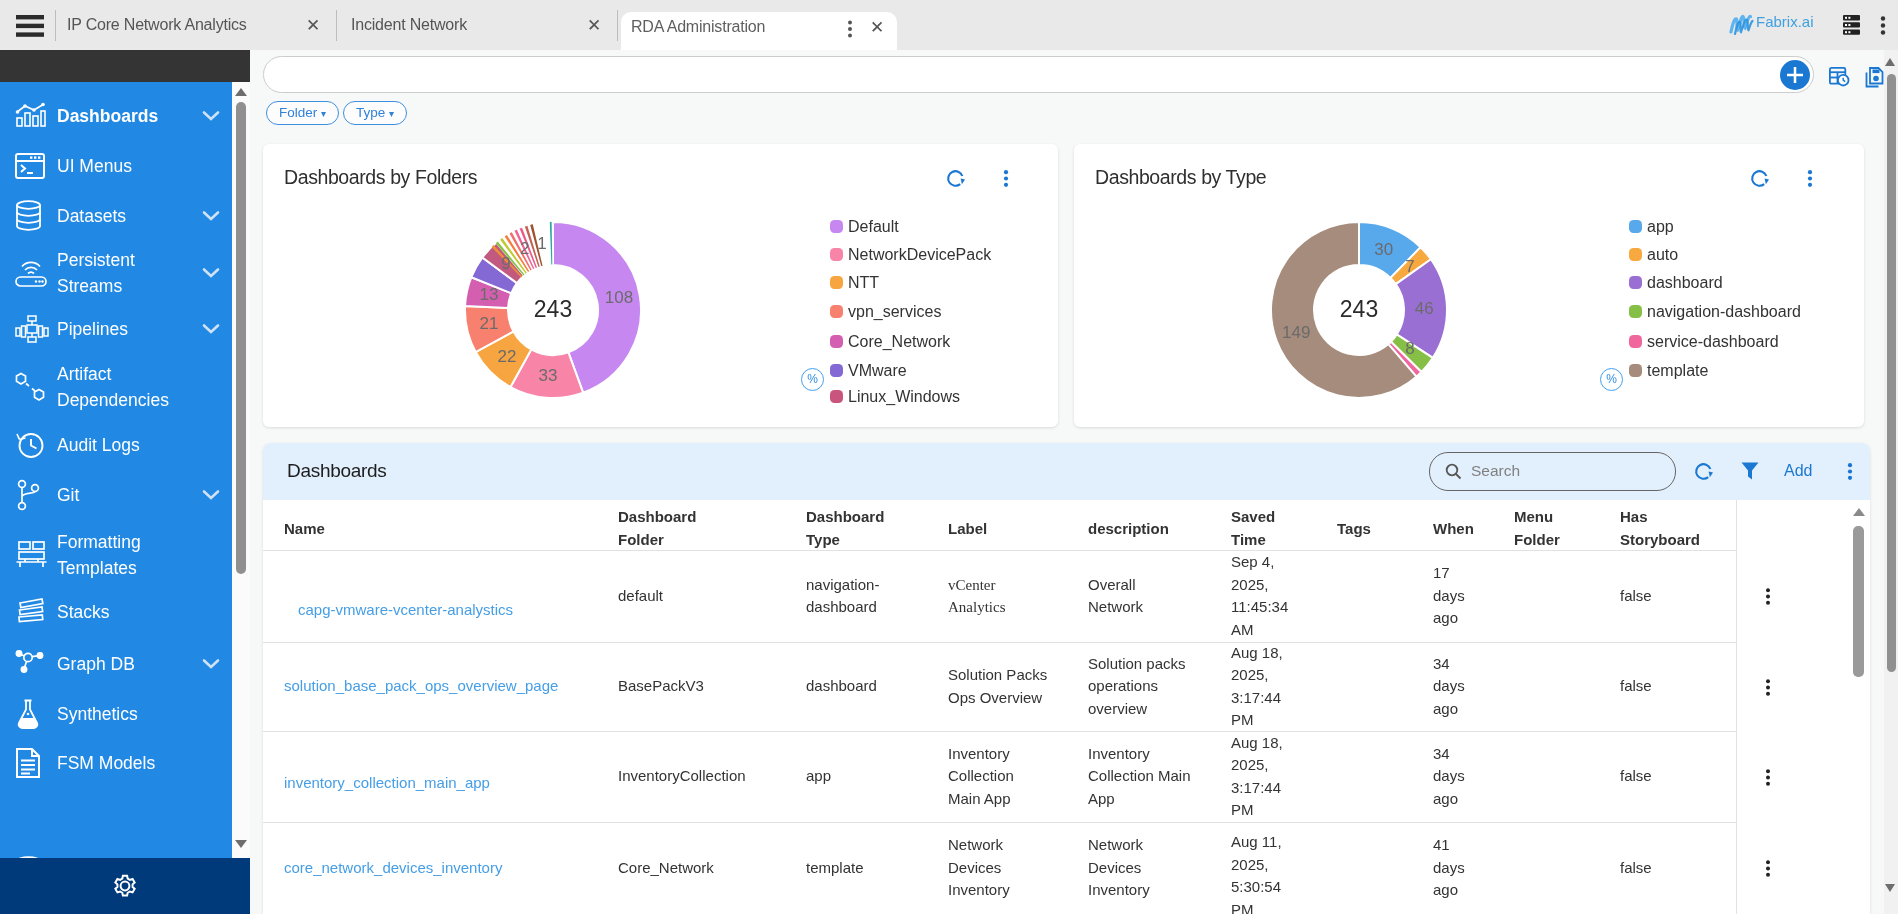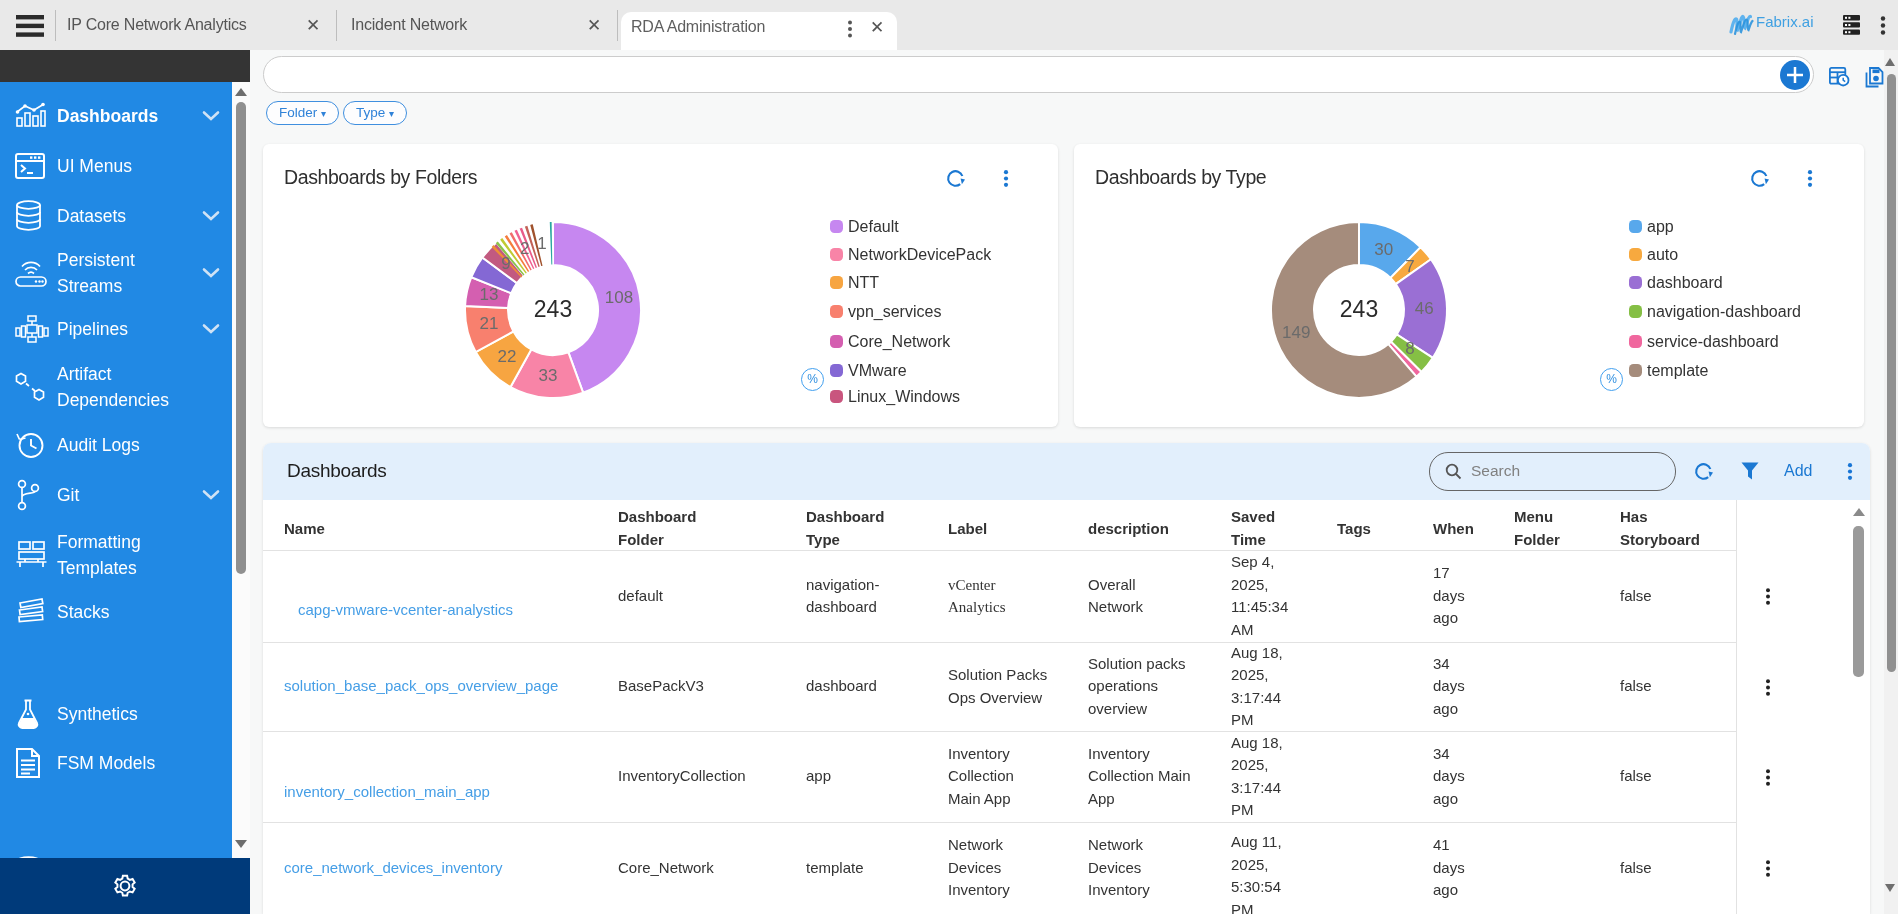--- a/index.html
+++ b/index.html
@@ -220,20 +220,35 @@
     </div>
 <div class="mi" style="top:510px;height:40px;"> 
       <svg width="32" height="30" viewBox="0 0 32 30">
         <g stroke="#fff" fill="none" stroke-width="1.7">
           <path d="M5 6 L27 2 l.8 4.5 L5.8 10.5 Z"></path>
           <path d="M4.5 13 L27 10 l.6 4.5 L5.1 17.5 Z"></path>
           <path d="M4 20 L27.3 18 l.4 4.5 L4.4 24.5 Z"></path>
         </g>
       </svg>
       <div class="txt" style="">Stacks</div>
+    </div>
+<div class="mi" style="top:562px;height:40px;"> 
+      <svg width="32" height="31" viewBox="0 0 32 31">
+        <g stroke="#fff" fill="none" stroke-width="1.7">
+          <circle cx="13" cy="9" r="4.2"></circle>
+          <circle cx="4" cy="5" r="2.6" fill="#fff"></circle>
+          <circle cx="25" cy="7" r="2.6" fill="#fff"></circle>
+          <circle cx="9" cy="21" r="2.6" fill="#fff"></circle>
+          <path d="M9.5 7.5 L6 6 M17 8.2 L22.5 7.3 M11.5 13 L9.7 18.5"></path>
+        </g>
+      </svg>
+      <div class="txt" style="">Graph DB</div>
+      <svg class="chev" width="18" height="11" viewBox="0 0 18 11">
+        <path d="M2 2 l7 6.5 L16 2" stroke="#cfe2f5" stroke-width="2.6" fill="none" stroke-linecap="round"></path>
+      </svg>
     </div>
 <div class="mi" style="top:612px;height:40px;"> 
       <svg width="26" height="32" viewBox="0 0 26 32">
         <g stroke="#fff" fill="none" stroke-width="1.8">
           <path d="M9.5 2.5 h7 M11 2.5 v9 L4 25 a3.5 3.5 0 0 0 3.2 5 h11.6 a3.5 3.5 0 0 0 3.2-5 L15 11.5 v-9"></path>
           <path d="M7 20 h12 l3 6 a2 2 0 0 1-2 3 H6 a2 2 0 0 1-2-3 z" fill="#fff" stroke="none"></path>
         </g>
         <circle cx="13" cy="16" r="1.3" fill="#fff"></circle>
       </svg>
       <div class="txt" style="">Synthetics</div>
@@ -477,21 +492,21 @@
 <div class="td" style="left:825px;top:209.8px;">Solution packs<br>operations<br>overview</div>
 <div class="td" style="left:968px;top:198.5px;">Aug 18,<br>2025,<br>3:17:44<br>PM</div>
 <div class="td" style="left:1170px;top:209.8px;">34<br>days<br>ago</div>
 <div class="td" style="left:1357px;top:232.2px;">false</div>
 <svg class="dots3" style="left:1502px;top:236px;" width="6" height="17">
           <circle cx="3" cy="2.2" r="2" fill="#222"></circle>
           <circle cx="3" cy="8.5" r="2" fill="#222"></circle>
           <circle cx="3" cy="14.8" r="2" fill="#222"></circle>
         </svg>
 <div class="rowsep" style="top:288px;width:1473px;"></div>
-<div class="td tlink" style="left:21px;top:338px;text-align:center;">inventory_collection_main_app</div>
+<div class="td tlink" style="left:21px;top:329px;text-align:center;">inventory_collection_main_app</div>
 <div class="td" style="left:355px;top:322.2px;">InventoryCollection</div>
 <div class="td" style="left:543px;top:322.2px;">app</div>
 <div class="td" style="left:685px;top:299.8px;">Inventory<br>Collection<br>Main App</div>
 <div class="td" style="left:825px;top:299.8px;">Inventory<br>Collection Main<br>App</div>
 <div class="td" style="left:968px;top:288.5px;">Aug 18,<br>2025,<br>3:17:44<br>PM</div>
 <div class="td" style="left:1170px;top:299.8px;">34<br>days<br>ago</div>
 <div class="td" style="left:1357px;top:322.2px;">false</div>
 <svg class="dots3" style="left:1502px;top:326px;" width="6" height="17">
           <circle cx="3" cy="2.2" r="2" fill="#222"></circle>
           <circle cx="3" cy="8.5" r="2" fill="#222"></circle>

